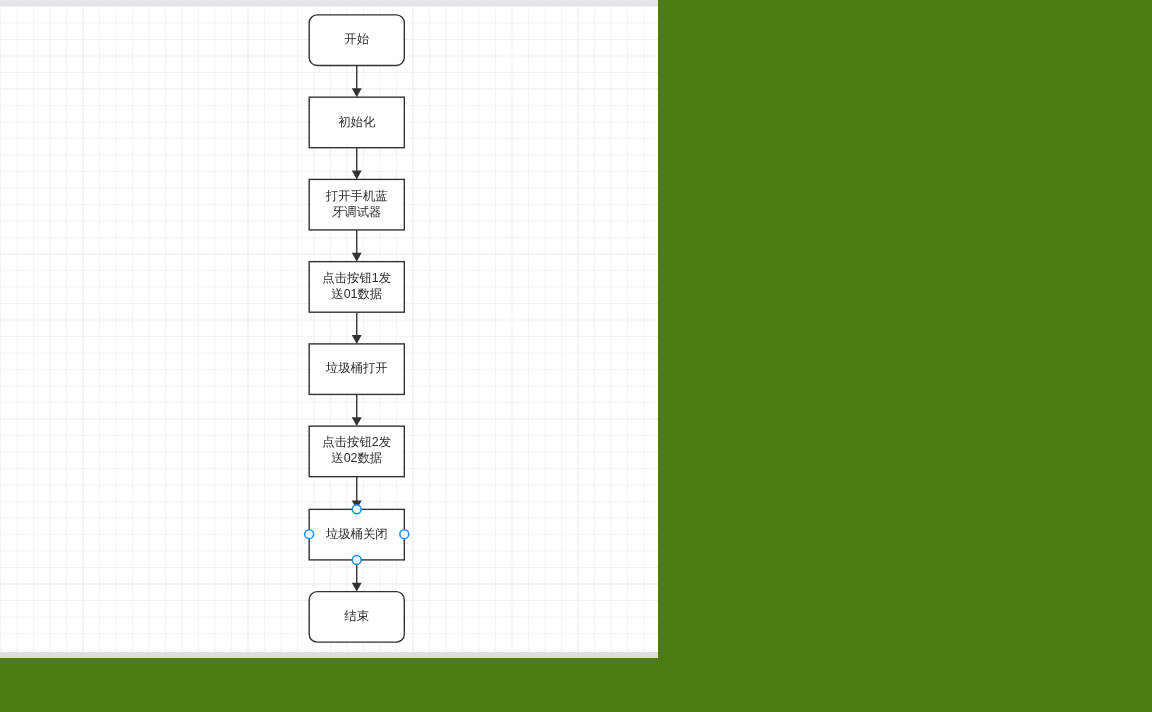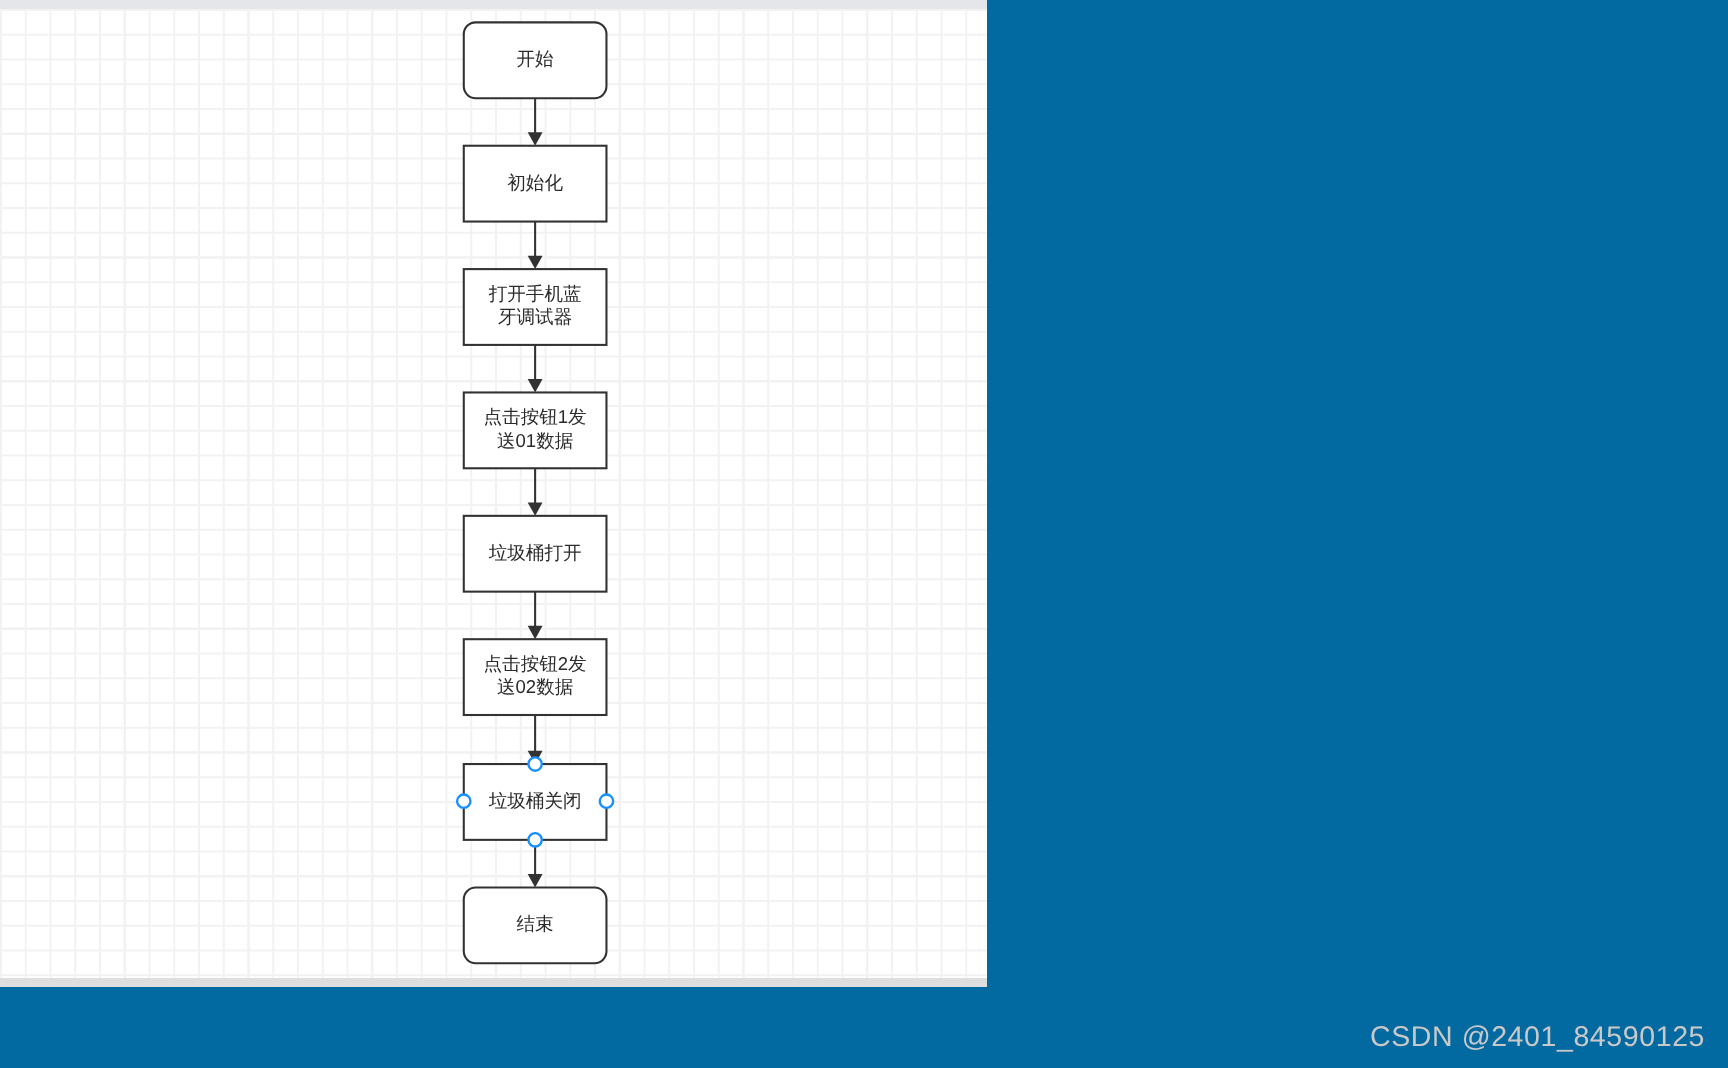--- a/index.html
+++ b/index.html
@@ -6,21 +6,21 @@
     margin: 0;
     padding: 0;
     background: #ffffff;
     font-family: "Liberation Sans", "DejaVu Sans", sans-serif;
   }
   #page {
     position: relative;
     width: 1152px;
     height: 712px;
     overflow: hidden;
-    background: #0369a1;
+    background: #4d7c0f;
   }
   
   #canvas {
     position: absolute;
     left: 0;
     top: 6px;
     width: 658px;
     height: 652px;
     background-color: #ffffff;
     background-image:
@@ -178,15 +178,14 @@
         </g>
       </g>
     <g id="anchors-group">
         <circle cx="357" cy="508" r="4.5" class="anchor-dot"></circle>
         <circle cx="405" cy="533" r="4.5" class="anchor-dot"></circle>
         <circle cx="357" cy="559" r="4.5" class="anchor-dot"></circle>
         <circle cx="309" cy="533" r="4.5" class="anchor-dot"></circle>
       </g>
   </svg>
 
-  <div id="watermark">CSDN @2401_84590125</div>
 
 </div>
 
 </body></html>

